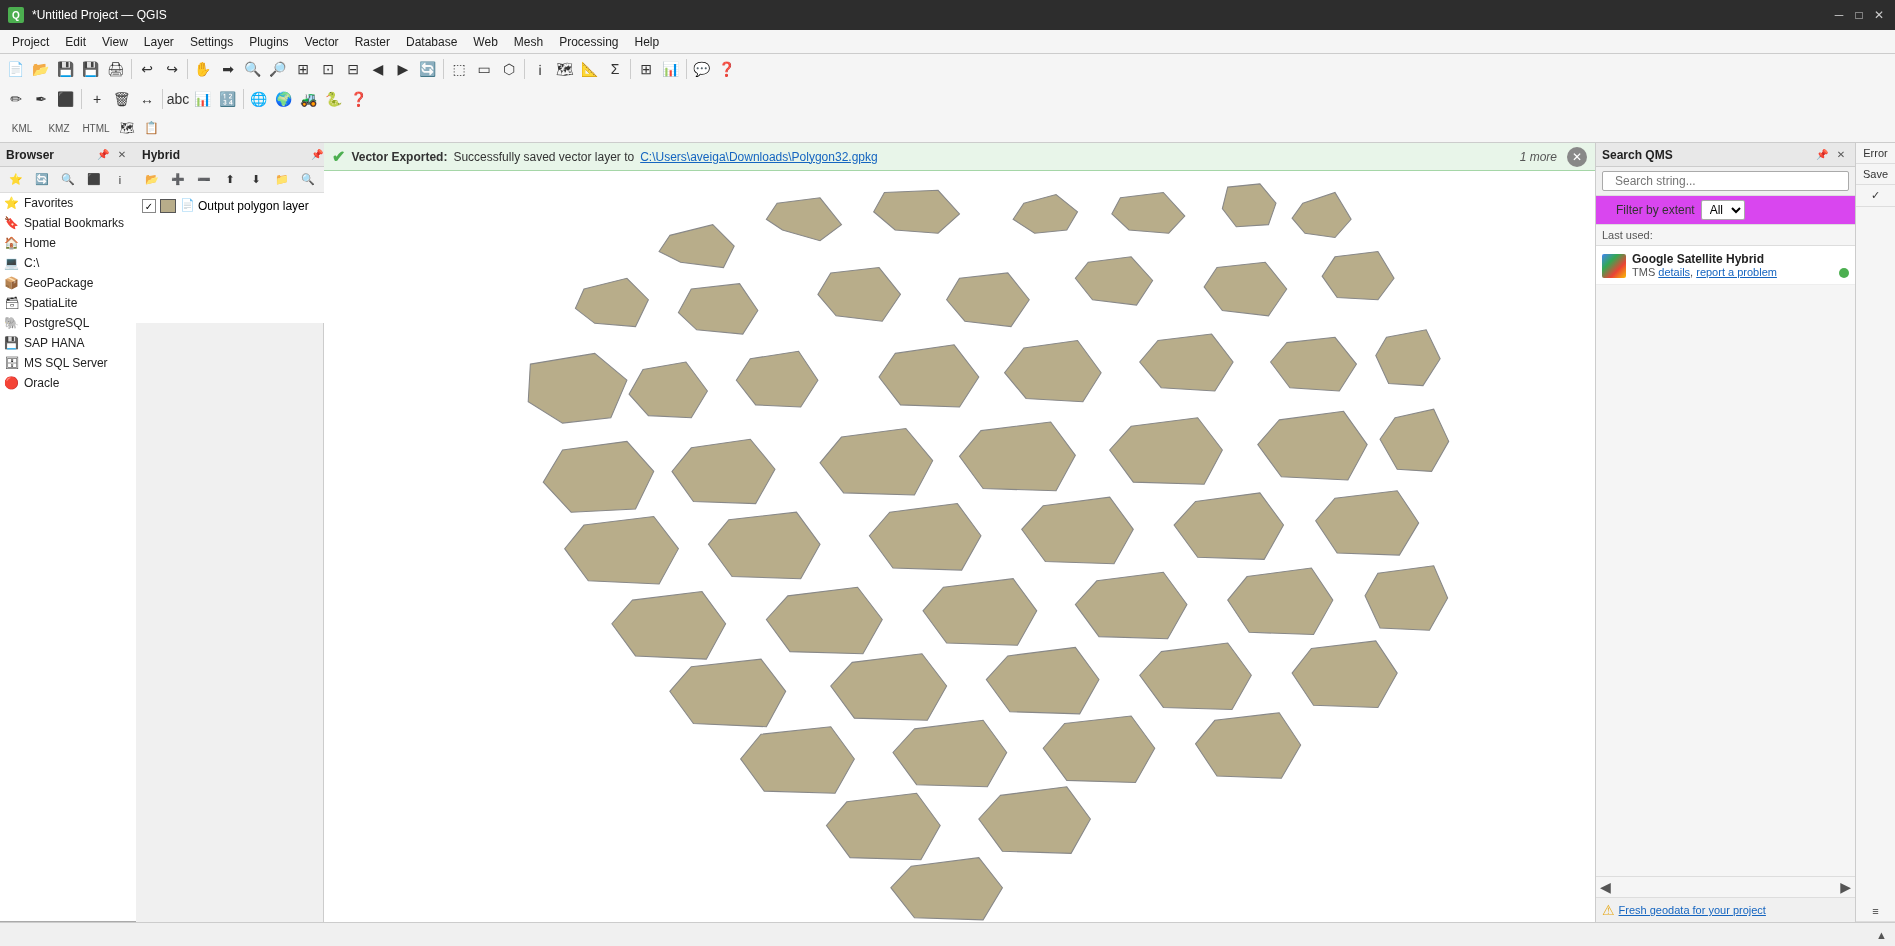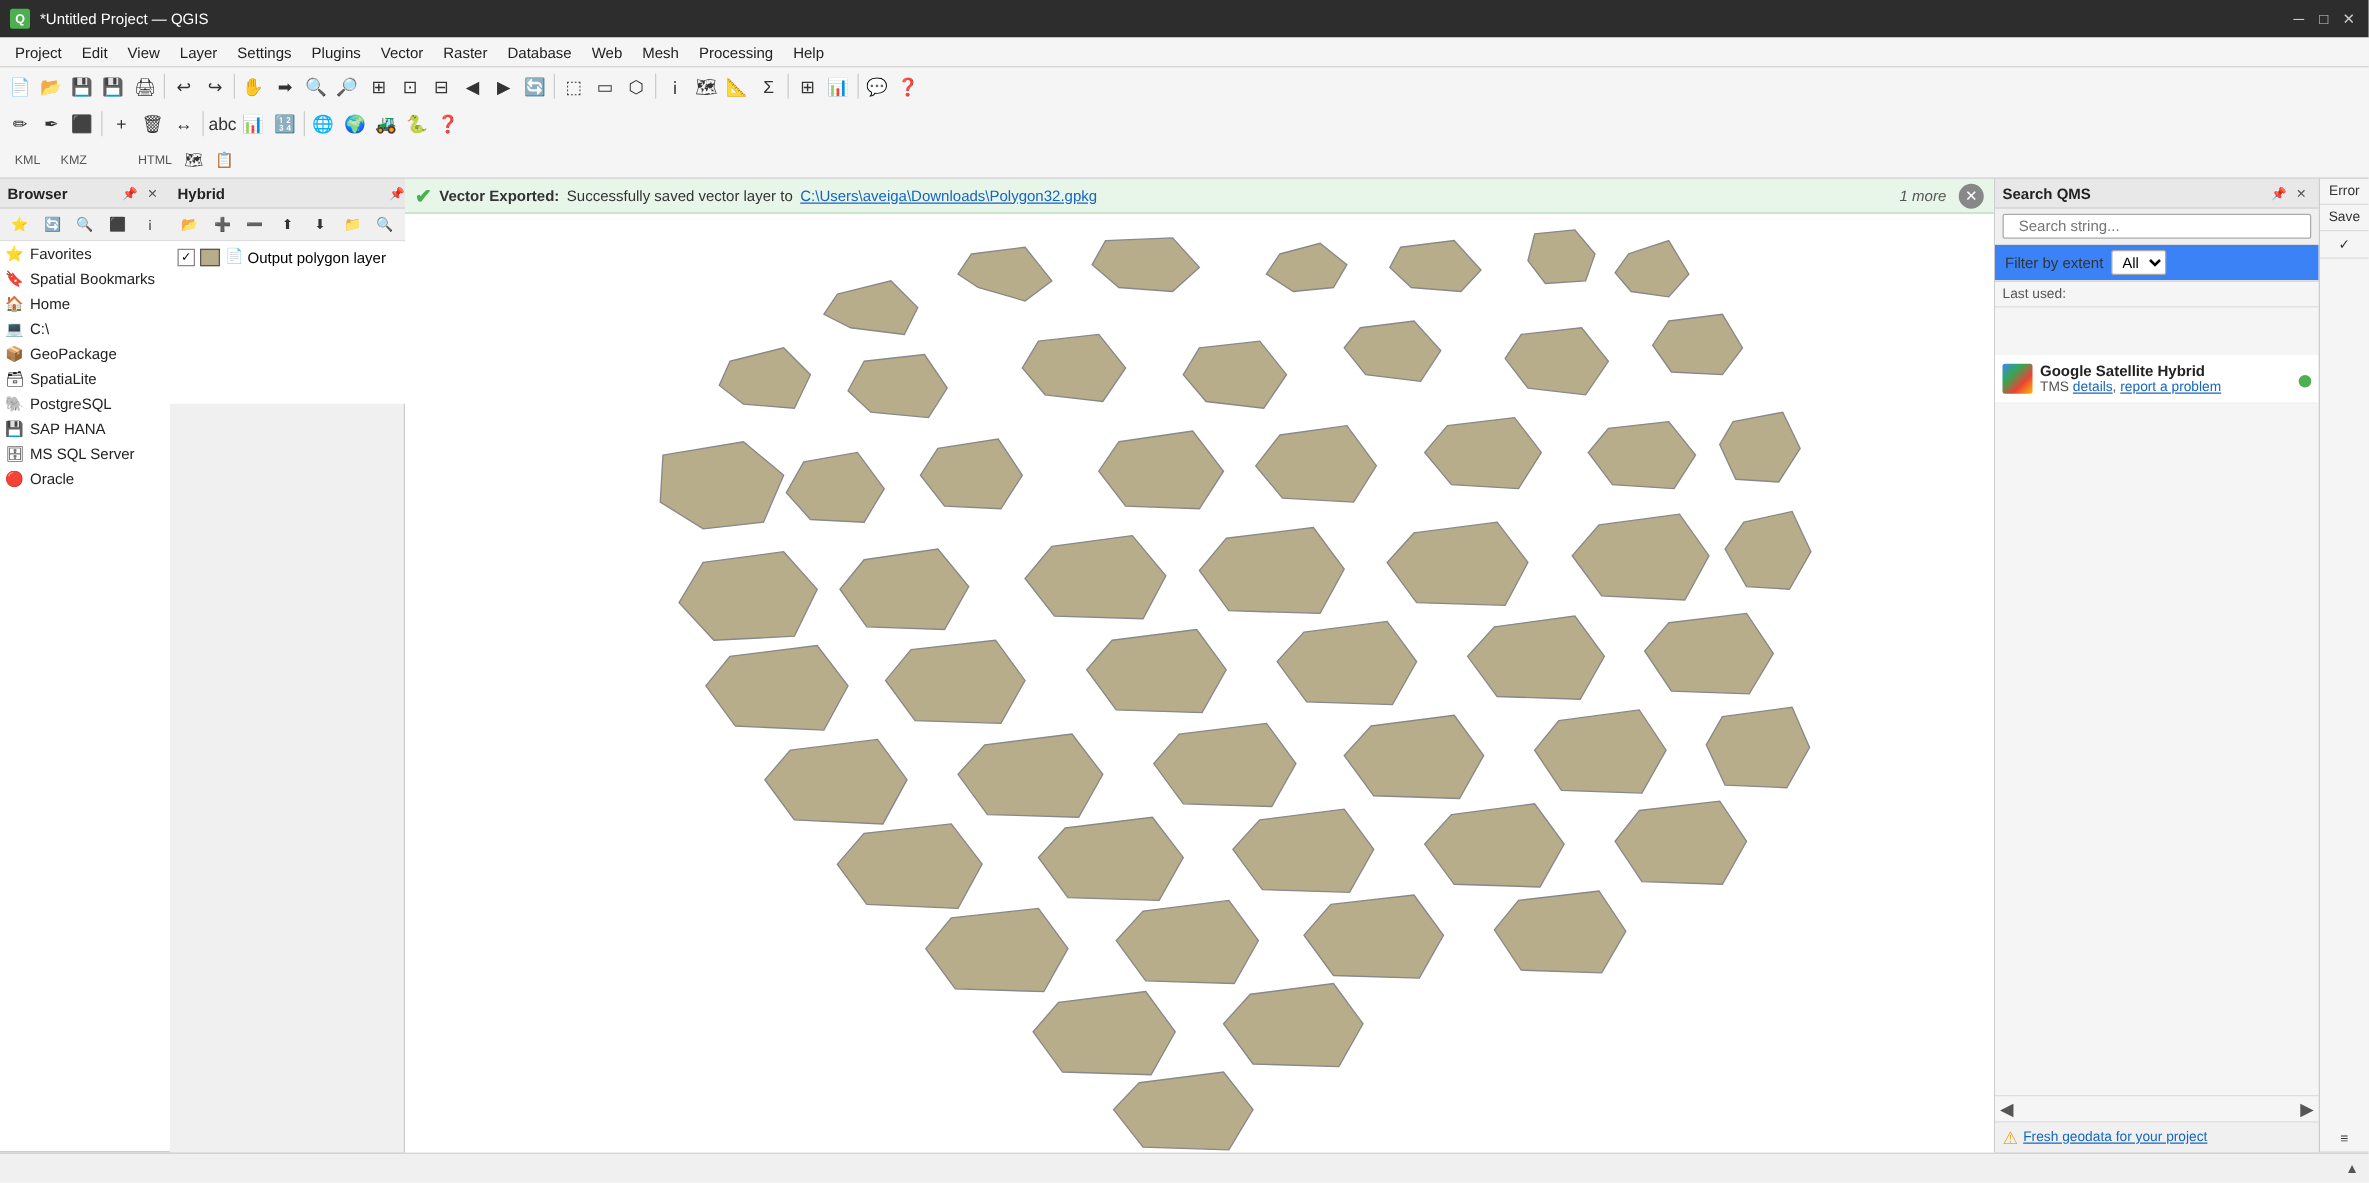--- a/index.html
+++ b/index.html
@@ -341,50 +341,49 @@
       padding: 2px 12px;
       border: 1px solid #aaa;
       border-radius: 2px;
       font-size: 12px;
       background: white;
       color: #888;
     }
     .qms-filter-row {
       display: flex;
       align-items: center;
-      padding: 4px 8px;
+      padding: 4px 20px;
       gap: 6px;
       border-bottom: 1px solid #ddd;
-      background: #3b82f6;
+      background: #d946ef;
     }
     .qms-filter-label {
       font-size: 12px;
       color: #333;
     }
     .qms-filter-select {
       border: 1px solid #aaa;
       border-radius: 2px;
       padding: 1px 4px;
       font-size: 12px;
       background: white;
     }
     .qms-last-used {
       padding: 4px 6px;
       font-size: 11px;
       color: #555;
       border-bottom: 1px solid #ddd;
     }
     .qms-result-item {
       display: flex;
-      align-items: center;
+      align-items: flex-end;
       padding: 6px;
       gap: 6px;
       background: white;
       border-bottom: 1px solid #eee;
-      margin-top: 38px;
     }
     .qms-result-info {
       flex: 1;
     }
     .qms-result-title {
       font-size: 12px;
       font-weight: bold;
       color: #222;
     }
     .qms-result-sub {
@@ -556,21 +555,21 @@
     <div class="tool-separator"></div>
     <div class="tool-btn">🌐</div>
     <div class="tool-btn">🌍</div>
     <div class="tool-btn">🚜</div>
     <div class="tool-btn">🐍</div>
     <div class="tool-btn">❓</div>
   </div>
   <div class="toolbar-row" style="height:28px;">
     <div class="tool-btn" style="width:36px;font-size:10px;color:#555;">KML</div>
     <div class="tool-btn" style="width:36px;font-size:10px;color:#555;">KMZ</div>
-    <div class="tool-btn" style="width:36px;font-size:10px;color:#555;margin-left:28px;">HTML</div>
+    <div class="tool-btn" style="width:36px;font-size:10px;color:#555;">HTML</div>
     <div class="tool-btn" style="font-size:12px;">🗺</div>
     <div class="tool-btn" style="font-size:12px;">📋</div>
   </div>
 </div>
 
 <div class="main-content">
 
   <div class="left-panel">
 
     <div class="browser-panel">

